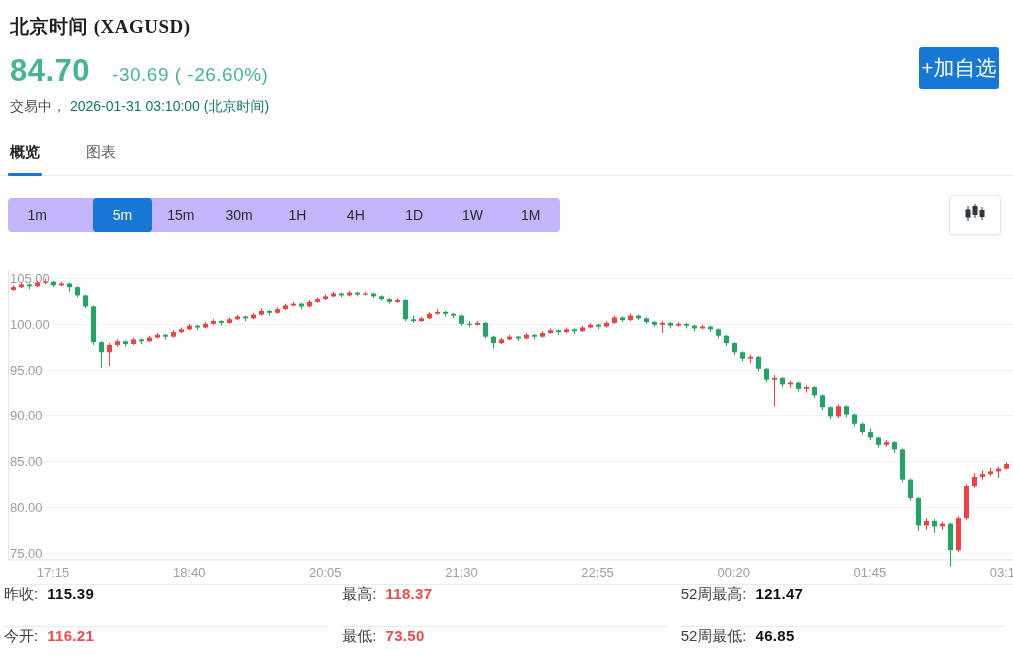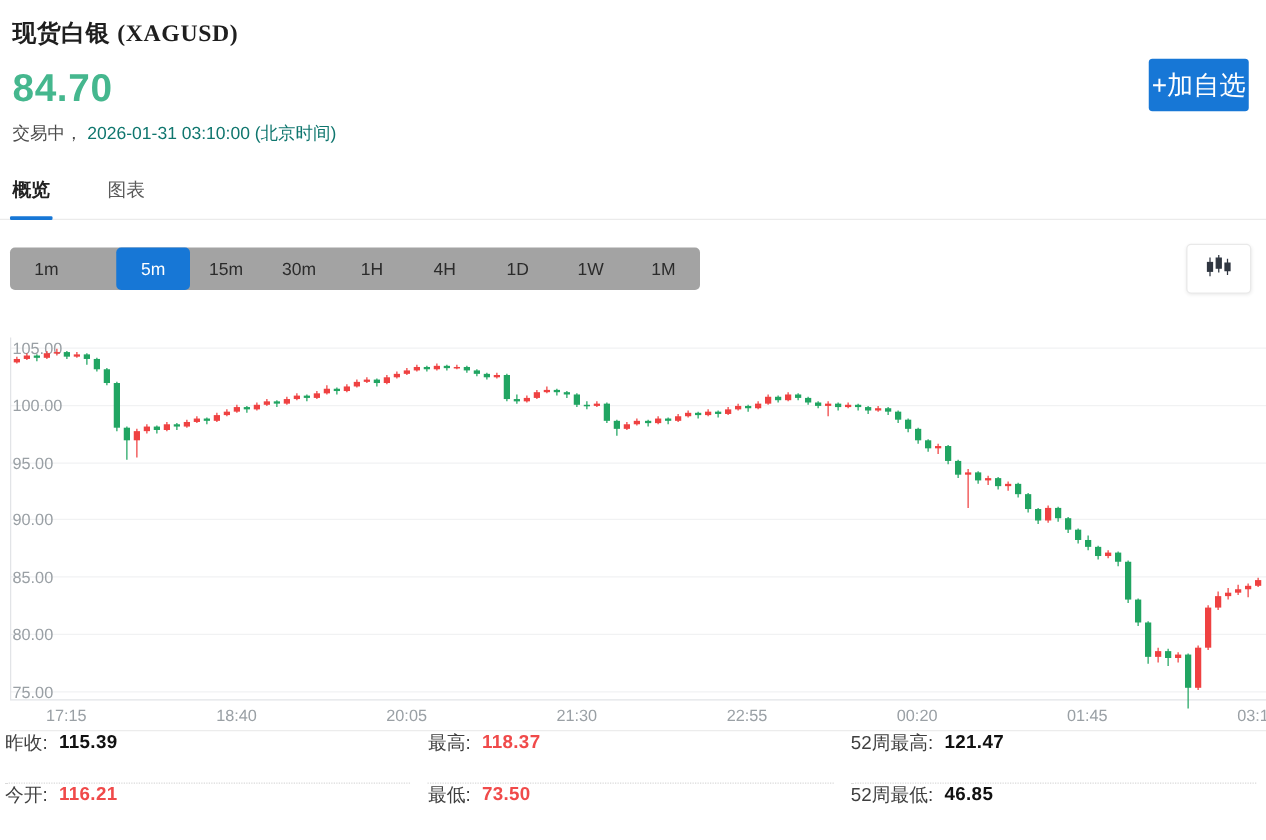--- a/index.html
+++ b/index.html
@@ -22,21 +22,21 @@
 
   
   .tabs { margin-top:27px; padding-left:10px; border-bottom:1px solid #ebebeb; display:flex; }
   .tab { position:relative; font-size:15px; color:#5a5a5a; padding:0 0 13px 0; margin-right:46px; cursor:pointer; }
   .tab.active { color:#222; font-weight:700; }
   .tab.active::after { content:""; position:absolute; left:-2px; right:-2px; bottom:-1px;
     height:3px; background:#1777d6; border-radius:1px; }
 
   
   .toolbar { margin-top:19px; padding:0 12px 0 8px; display:flex; align-items:center; justify-content:space-between; }
-  .tf-bar { width:552px; height:34px; background:#a3a3a3; border-radius:4px; display:flex; }
+  .tf-bar { width:552px; height:34px; background:#c4b5fd; border-radius:4px; display:flex; }
   .tf-btn { flex:1; height:34px; display:flex; align-items:center; justify-content:center;
     font-size:14px; color:#2b2b2b; border-radius:4px; cursor:pointer; }
   .tf-btn.active { background:#1777d6; color:#ffffff;margin-left:27px; }
   .chart-type-btn { width:52px; height:40px; background:#ffffff; border:1px solid #e9e9e9;
     border-radius:4px; box-shadow:0 1px 3px rgba(0,0,0,0.08); display:flex;
     align-items:center; justify-content:center; cursor:pointer; }
 
   
   .chart-wrap { position:relative; margin:16px 0 0 8px; width:1005px; height:334px;
     border-bottom:1px solid #ececec; overflow:hidden; }
@@ -48,25 +48,26 @@
   .stat-cell.top { border-bottom:1px dotted #d9d9d9; }
   .stat-label { color:#3f3f3f; margin-right:9px; }
   .stat-value { color:#111; font-weight:700; letter-spacing:0.3px; }
   .stat-value.red { color:#f04a4a; }
 </style>
 </head>
 <body>
 
 <div class="header">
   <div class="title">
-    <span>现货白银</span>
+    <span>北京时间</span>
     <span class="sym">(XAGUSD)</span>
   </div>
   <div class="price-row">
     <span class="price">84.70</span>
+    <span class="change">-30.69 ( -26.60%)</span>
   </div>
   <div class="status-row">
     <span class="status">交易中，</span>
     <span class="timestamp">2026-01-31 03:10:00 (北京时间)</span>
   </div>
   <button class="watch-btn">+加自选</button>
 </div>
 
 <div class="tabs">
   <div class="tab active">

